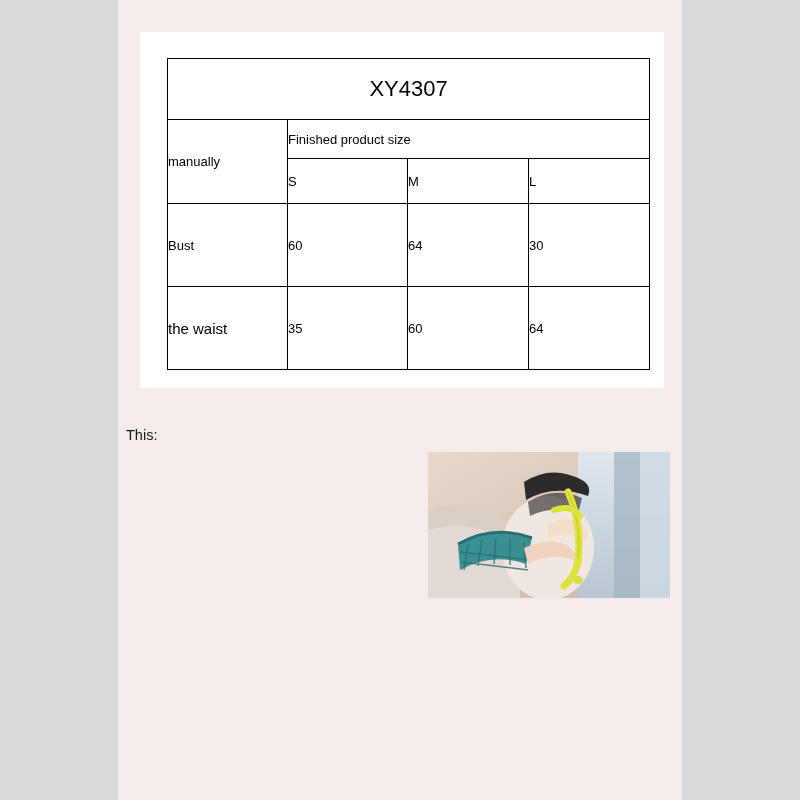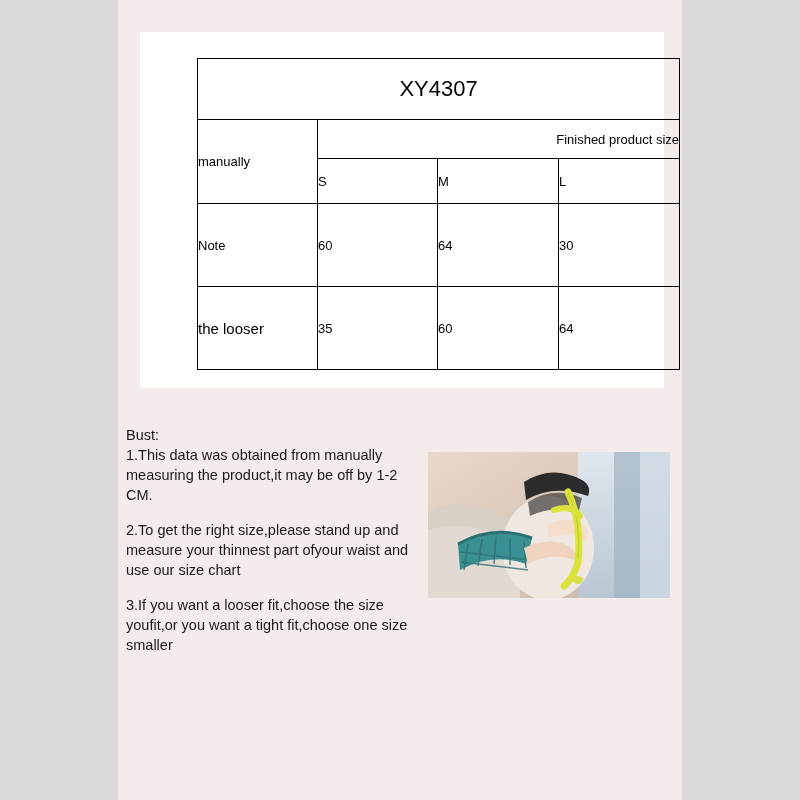--- a/index.html
+++ b/index.html
@@ -24,21 +24,21 @@
   .table-card {
     position: absolute;
     left: 22px;
     top: 32px;
     width: 524px;
     height: 356px;
     background: #ffffff;
   }
   table.size-table {
     position: absolute;
-    left: 57px;
+    left: 27px;
     top: 26px;
     width: 482px;
     border-collapse: collapse;
     table-layout: fixed;
     padding-left: 48px;
   }
   table.size-table td {
     border: 1px solid #000000;
     padding: 0;
     vertical-align: middle;
@@ -51,21 +51,20 @@
     font-size: 22px !important;
   }
   .pad {
     padding: 0 8px;
   }
   .pos-cell {
     height: 82px;
   }
   .fps-cell {
     height: 38px;
-    text-align: right;
   }
   .sz-cell {
     height: 44px;
   }
   .row-cell {
     height: 82px;
   }
   .waist-label {
     font-size: 15px !important;
   }
@@ -117,42 +116,39 @@
         <tr>
           <td class="pos-cell pad" rowspan="2">manually</td>
           <td class="fps-cell pad" colspan="3">Finished product size</td>
         </tr>
         <tr>
           <td class="sz-cell pad">S</td>
           <td class="sz-cell pad">M</td>
           <td class="sz-cell pad">L</td>
         </tr>
         <tr>
-          <td class="row-cell pad">Note</td>
+          <td class="row-cell pad">Bust</td>
           <td class="row-cell pad">60</td>
           <td class="row-cell pad">64</td>
           <td class="row-cell pad">30</td>
         </tr>
         <tr>
-          <td class="row-cell pad waist-label">the looser</td>
+          <td class="row-cell pad waist-label">the waist</td>
           <td class="row-cell pad">35</td>
           <td class="row-cell pad">60</td>
           <td class="row-cell pad">64</td>
         </tr>
       </tbody>
     </table>
   </div>
 
   <div class="notes">
-    <p>Bust:</p>
-    <p> 1.This data was obtained from manually measuring the product,it may be off by 1-2 CM.</p>
+    <p>This:</p>
     <div class="gap"></div>
-    <p> 2.To get the right size,please stand up and measure your thinnest part ofyour waist and use our size chart</p>
     <div class="gap"></div>
-    <p> 3.If you want a looser fit,choose the size youfit,or you want a tight fit,choose one size smaller</p>
   </div>
 
   <div class="photo">
     <svg width="242" height="146" viewBox="0 0 242 146">
       <defs>
         <linearGradient id="bg" x1="0" y1="0" x2="1" y2="1">
           <stop offset="0" stop-color="#e8d9cc"></stop>
           <stop offset="1" stop-color="#cbb6a5"></stop>
         </linearGradient>
         <linearGradient id="shirt" x1="0" y1="0" x2="0" y2="1">

